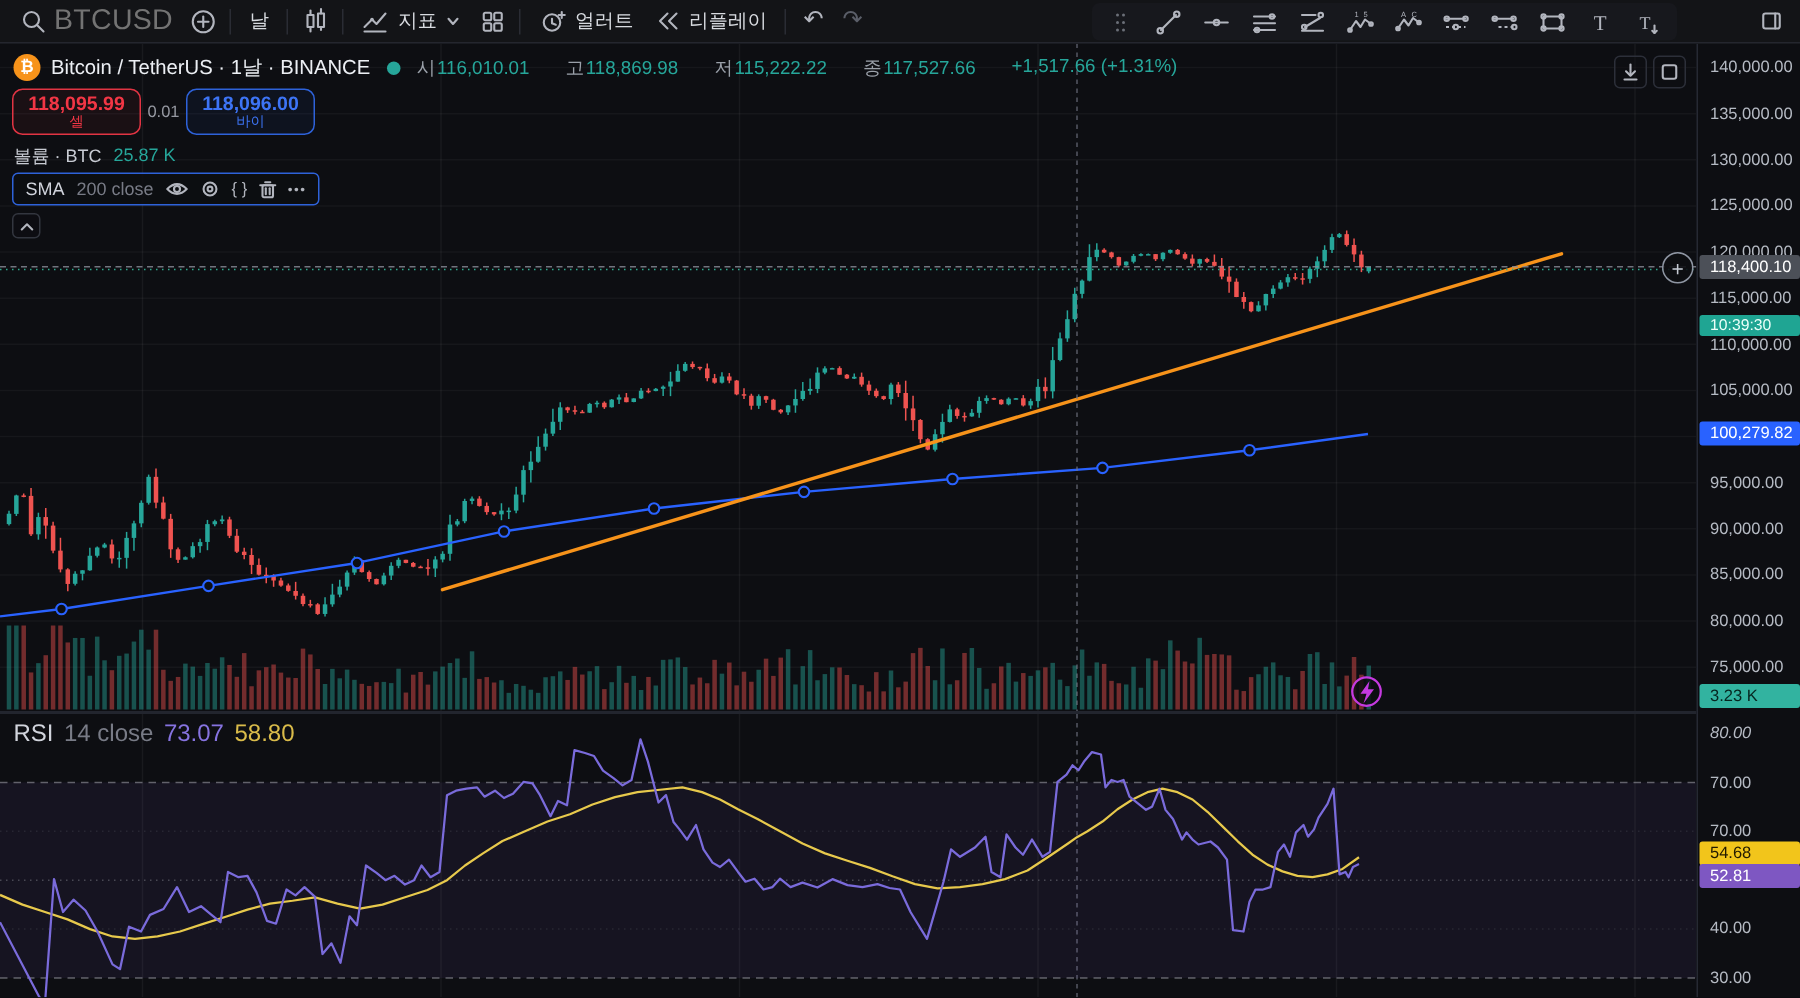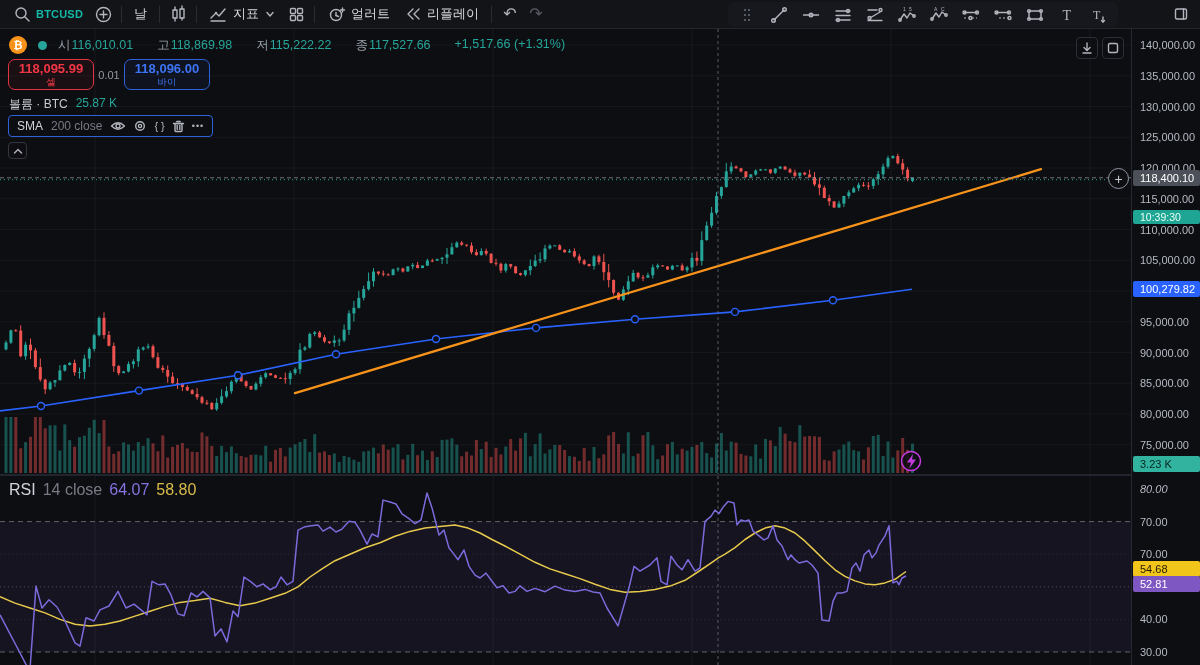--- a/index.html
+++ b/index.html
@@ -7,21 +7,21 @@
   font-family:"Liberation Sans","DejaVu Sans",sans-serif;-webkit-font-smoothing:antialiased}
 #app{position:relative;width:1200px;height:665px;color:#d1d4dc;background:#0d0e12}
 button{background:none;border:none;color:inherit;font:inherit;cursor:pointer}
 
 #toolbar{position:absolute;left:0;top:0;width:1200px;height:29px;background:#131417;
   border-bottom:1px solid #24262e;display:flex;align-items:center;padding:0 6px;z-index:40}
 .tb-btn{display:flex;align-items:center;gap:5px;padding:2px 7px;border-radius:4px;
   font-size:13px;color:#d8dbe0;height:24px}
 .tb-ic{display:flex;align-items:center;justify-content:center;width:26px;height:24px;border-radius:4px;color:#b2b5be}
 .tb-sep{width:1px;height:17px;background:#2a2c34;margin:0 5px}
-.sym{font-weight:700;letter-spacing:.2px;font-size:11px;color:#14b8a6}
+.sym{font-weight:400;letter-spacing:.2px;font-size:19px;color:#737373}
 .muted{color:#787b86}
 .ic{display:inline-flex;align-items:center;justify-content:center}
 #draw-toolbar{position:absolute;left:728px;top:2px;height:25px;display:flex;align-items:center;
   background:#17181d;border-radius:5px;padding:0 4px;gap:2px}
 .dt-btn{display:flex;align-items:center;justify-content:center;width:30px;height:23px;color:#b2b5be;border-radius:4px}
 .glyph{font-size:14px;line-height:1;color:#b2b5be}
 
 #stage{position:absolute;left:0;top:29px;width:1200px;height:636px;overflow:hidden;background:#0d0e12}
 #main-svg{position:absolute;left:0;top:0}
 #rsi-svg{position:absolute;left:0;top:447px}
@@ -893,20 +893,21 @@
         <line x1="0" y1="176.0" x2="1131" y2="176.0" stroke="rgba(209,212,220,0.42)" stroke-width="1" stroke-dasharray="5 4"></line>
         <line x1="0" y1="110.8" x2="1131" y2="110.8" stroke="rgba(209,212,220,0.28)" stroke-width="1" stroke-dasharray="1 3"></line>
         <line x1="0" y1="78.2" x2="1131" y2="78.2" stroke="rgba(209,212,220,0.1)" stroke-width="1" stroke-dasharray="1 3"></line>
         <line x1="0" y1="143.4" x2="1131" y2="143.4" stroke="rgba(209,212,220,0.1)" stroke-width="1" stroke-dasharray="1 3"></line>
         <polyline points="0,120.6 15,127.1 30,132.0 45,136.9 60,143.4 75,148.3 90,149.9 105,148.3 120,145.0 135,140.1 150,135.3 165,130.4 180,126.4 195,124.5 210,122.2 225,126.4 240,129.7 255,127.1 270,122.2 285,117.3 298,110.8 310,101.0 322,92.9 335,84.7 350,78.2 365,71.7 380,66.8 395,60.3 410,55.4 425,52.1 440,50.5 455,48.9 468,52.1 480,57.0 492,63.5 505,70.0 520,78.2 535,86.3 550,92.9 565,97.8 580,102.6 595,108.2 610,113.4 625,116.3 640,115.4 655,113.4 670,110.1 685,104.3 700,94.5 712,86.3 718,82.1 725,78.2 735,71.7 745,63.5 755,57.0 765,52.1 775,49.8 785,52.1 795,57.0 805,65.2 815,74.9 825,84.7 835,93.8 845,100.4 855,104.9 865,107.9 875,108.8 885,106.9 895,103.3 906,95.5" fill="none" stroke="#e7c94c" stroke-width="1.5" stroke-linejoin="round"></polyline>
         <polyline points="0,138.8 19,175.0 26,188.4 30,193.0 36,110.1 42,132.0 49,123.8 57,131.0 65,145.0 75,166.9 80,170.1 86,141.8 94,145.0 100,133.9 109,130.0 118,115.4 126,132.0 134,128.1 141,133.9 147,138.8 152,105.3 159,108.8 165,107.9 171,118.9 178,137.9 184,139.8 191,117.0 197,120.9 203,115.4 210,121.9 215,160.0 221,152.9 227,165.9 233,134.9 238,140.8 244,101.0 251,105.9 257,110.8 263,107.9 270,113.7 276,110.8 281,101.0 287,108.8 293,105.3 298,54.1 304,51.1 311,49.8 318,48.9 323,55.1 330,51.1 336,56.0 342,53.1 349,45.3 355,46.3 360,54.1 367,68.1 372,58.0 378,60.9 383,24.1 390,26.0 396,28.0 402,37.8 409,42.7 415,47.6 421,44.0 427,16.9 432,31.9 439,59.0 444,54.1 449,72.0 453,76.9 458,83.7 464,74.0 469,90.3 475,99.1 480,102.0 486,97.1 492,105.3 497,111.8 503,109.8 509,117.0 515,115.4 520,109.8 527,115.4 535,112.4 545,115.7 555,110.1 565,114.1 575,115.4 585,113.4 593,116.0 600,117.0 607,132.0 618,149.9 629,111.8 634,90.3 640,95.2 650,89.0 657,81.8 661,105.3 667,108.8 671,80.2 677,89.0 682,93.8 688,83.7 695,95.2 700,91.9 705,45.3 711,40.4 715,34.2 719,37.5 723,31.3 728,25.4 734,27.0 737,48.9 741,44.0 745,45.3 749,44.0 753,55.1 759,59.9 764,63.9 768,61.9 773,49.8 777,63.9 782,70.0 788,83.7 791,78.9 795,83.7 799,87.0 807,85.0 812,89.0 818,97.1 822,144.1 829,145.0 833,125.1 837,117.0 842,117.0 847,115.4 852,91.9 856,87.0 860,95.2 864,78.9 869,74.0 872,81.8 876,76.9 879,69.1 885,59.9 889,49.8 893,106.9 897,105.3 899,108.8 902,102.0 906,100.0" fill="none" stroke="#7a6bdb" stroke-width="1.5" stroke-linejoin="round"></polyline>
       </svg>
 
     <div id="sym-header">
       <span class="coin">₿</span>
+      <span style="color:#eceff4">Bitcoin / TetherUS · 1날 · BINANCE</span>
       <span class="status-dot"></span>
       <span class="ohlc">
         <span><span class="lbl">시</span><span class="val">116,010.01</span></span>
         <span><span class="lbl">고</span><span class="val">118,869.98</span></span>
         <span><span class="lbl">저</span><span class="val">115,222.22</span></span>
         <span><span class="lbl">종</span><span class="val">117,527.66</span></span>
         <span class="chg">+1,517.66 (+1.31%)</span>
       </span>
     </div>
 
@@ -961,21 +962,21 @@
       <span class="ic">
           <svg width="12" height="8" viewBox="0 0 12 8">
             <polyline points="2.5,6 6,2.5 9.5,6" stroke="#b2b5be" stroke-width="1.4" fill="none" stroke-linecap="round" stroke-linejoin="round"></polyline>
           </svg>
         </span>
     </button>
 
     <div id="rsi-legend">
       <span style="color:#d1d4dc">RSI</span>
       <span class="muted">14 close</span>
-      <span class="pv">64.07</span>
+      <span class="pv">73.07</span>
       <span class="yv">58.80</span>
     </div>
 
     <div id="pane-btns">
       <button class="pane-btn">
           <span class="ic">
             <svg width="14" height="14" viewBox="0 0 14 14">
               <line x1="7" y1="2" x2="7" y2="9" stroke="#b2b5be" stroke-width="1.4" fill="none" stroke-linecap="round" stroke-linejoin="round"></line>
               <polyline points="4,6.5 7,9.5 10,6.5" stroke="#b2b5be" stroke-width="1.4" fill="none" stroke-linecap="round" stroke-linejoin="round"></polyline>
               <line x1="3" y1="12" x2="11" y2="12" stroke="#b2b5be" stroke-width="1.4" fill="none" stroke-linecap="round" stroke-linejoin="round"></line>

